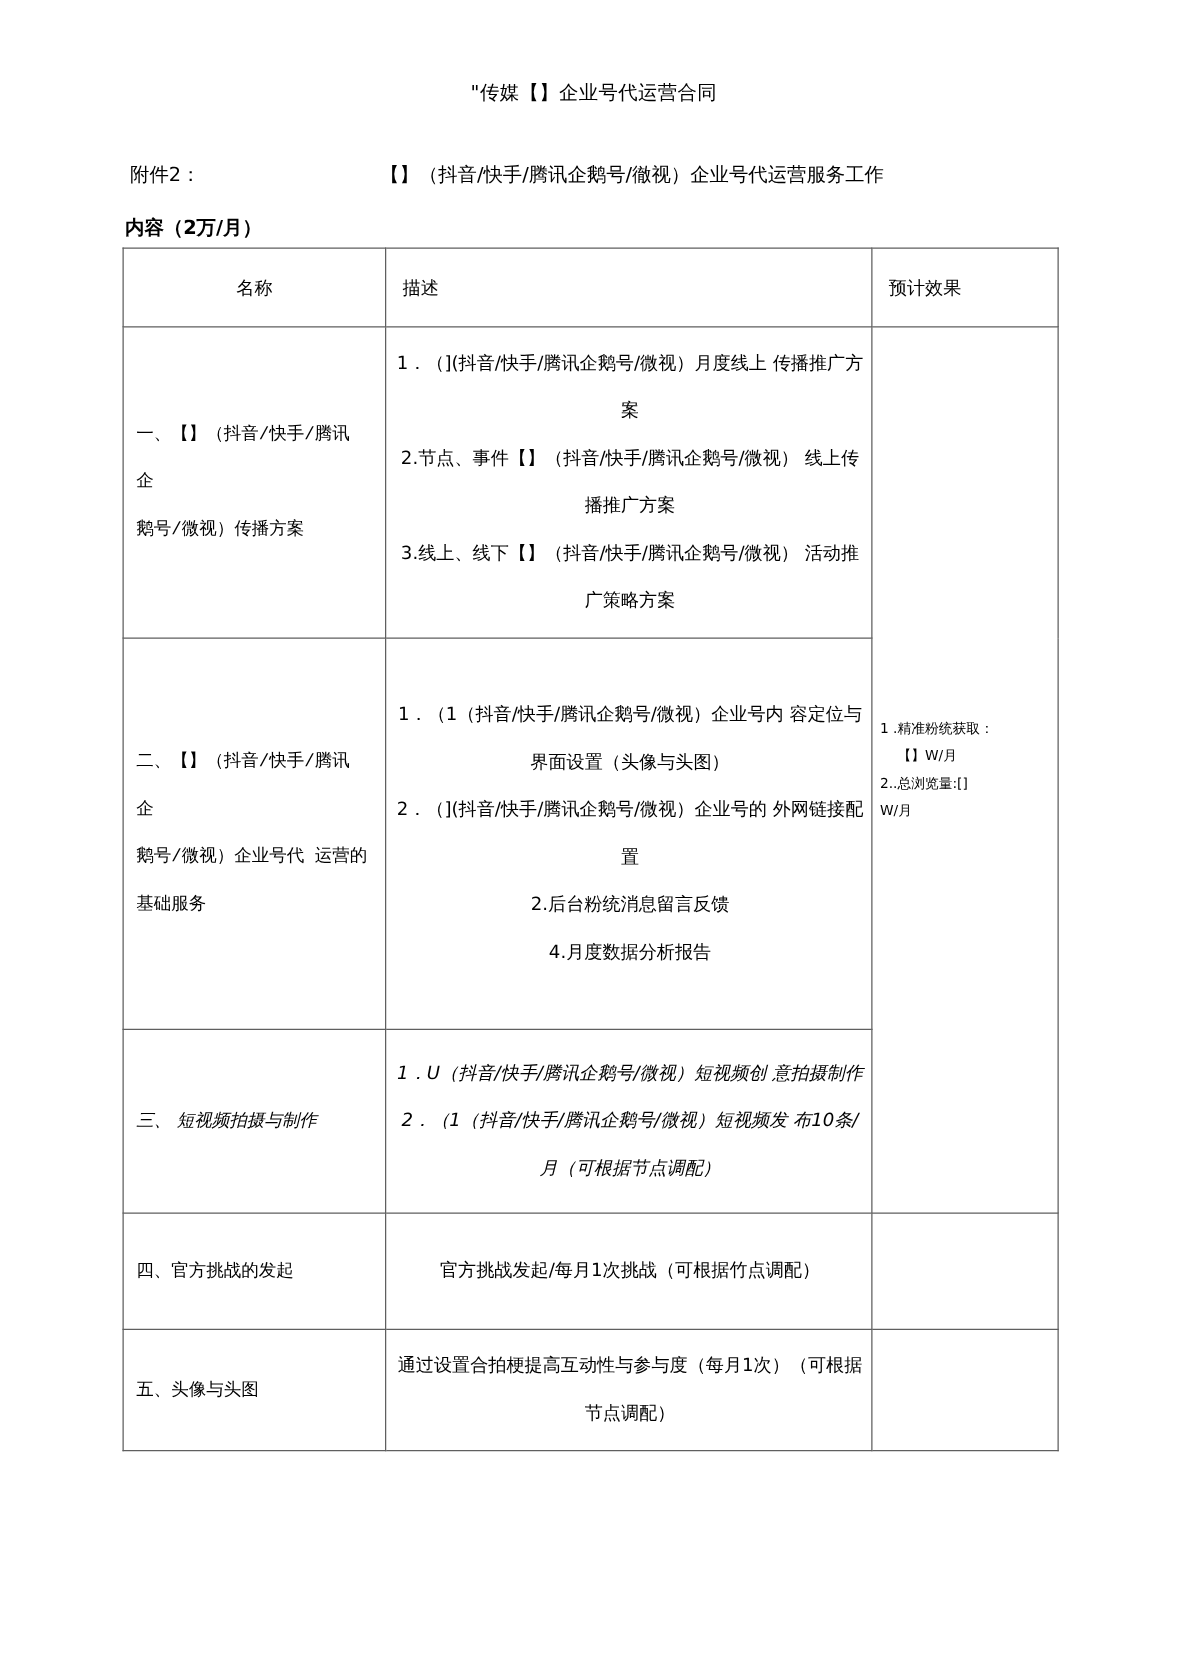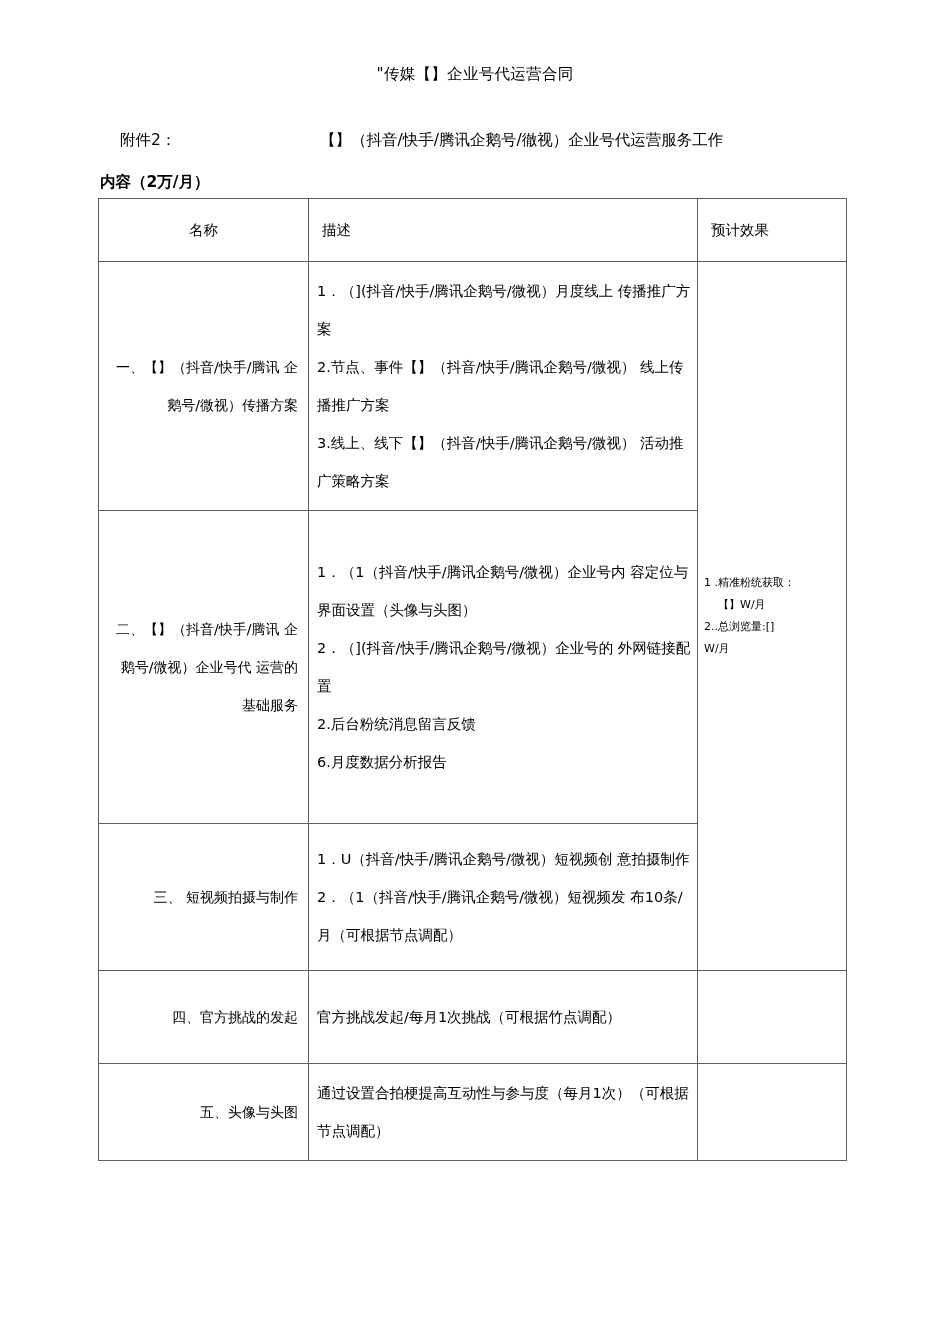--- a/index.html
+++ b/index.html
@@ -31,21 +31,21 @@
     width: 950px;
     text-align: center;
     font-size: 15.5px;
     letter-spacing: 0.3px;
     white-space: nowrap;
   }
 
   .attach-line {
     position: absolute;
     top: 130px;
-    left: 104px;
+    left: 88px;
     width: 760px;
     font-size: 15.5px;
     line-height: 20px;
     white-space: nowrap;
     padding-left: 16px;
   }
   .attach-label {
     display: inline-block;
     width: 200px;
   }
@@ -76,32 +76,33 @@
     border: 1px solid #5f5f5f;
     vertical-align: middle;
     padding: 0;
   }
   .col-name   { width: 210px; }
   .col-desc   { width: 389px; }
   .col-effect { width: 149px; }
 
   .cell-pad-name {
     padding: 8px 10px;
-    text-align: right;
+    text-align: left;
     line-height: 38px;
     font-size: 14px;
   }
   .cell-pad-name.left-al {
-    text-align: right;
+    text-align: left;
+    font-family: Liberation Mono, monospace;
   }
   .cell-pad-desc {
     padding: 10px 6px 10px 8px;
     line-height: 38px;
     font-size: 14.5px;
-    text-align: left;
+    text-align: center;
   }
   .cell-pad-effect {
     padding: 8px 4px 8px 6px;
     line-height: 22px;
     font-size: 11px;
     text-align: left;
     vertical-align: middle;
   }
   .hdr-center { text-align: center; }
   .hdr-left   { text-align: left; }
@@ -120,21 +121,21 @@
 
   .para { margin: 0; }
   .para + .para { margin-top: 0; }
 
   .eff-line { white-space: nowrap; }
   .eff-indent { padding-left: 14px; }
 
   
   .row-1 td { height: 238px; }
   .row-2 td { height: 312px; }
-  .row-3 td { height: 146px; }
+  .row-3 td { height: 146px; font-style: italic; }
   .row-4 td { height: 92px; }
   .row-5 td { height: 90px; }
 </style>
 </head>
 <body>
 
 <div class="page">
 
   <div class="doc-title">"传媒【】企业号代运营合同</div>
 
@@ -194,21 +195,21 @@
             <div class="para">二、【】（抖音/快手/腾讯 企</div>
             <div class="para">鹅号/微视）企业号代 运营的</div>
             <div class="para">基础服务</div>
           </div>
         </td>
         <td>
           <div class="cell-pad-desc">
             <div class="para">1．（1（抖音/快手/腾讯企鹅号/微视）企业号内 容定位与界面设置（头像与头图）</div>
             <div class="para">2．（](抖音/快手/腾讯企鹅号/微视）企业号的 外网链接配置</div>
             <div class="para">2.后台粉统消息留言反馈</div>
-            <div class="para">6.月度数据分析报告</div>
+            <div class="para">4.月度数据分析报告</div>
           </div>
         </td>
       </tr>
 
       <tr class="row-3">
         <td>
           <div class="cell-pad-name">
             <div class="para">三、 短视频拍摄与制作</div>
           </div>
         </td>

